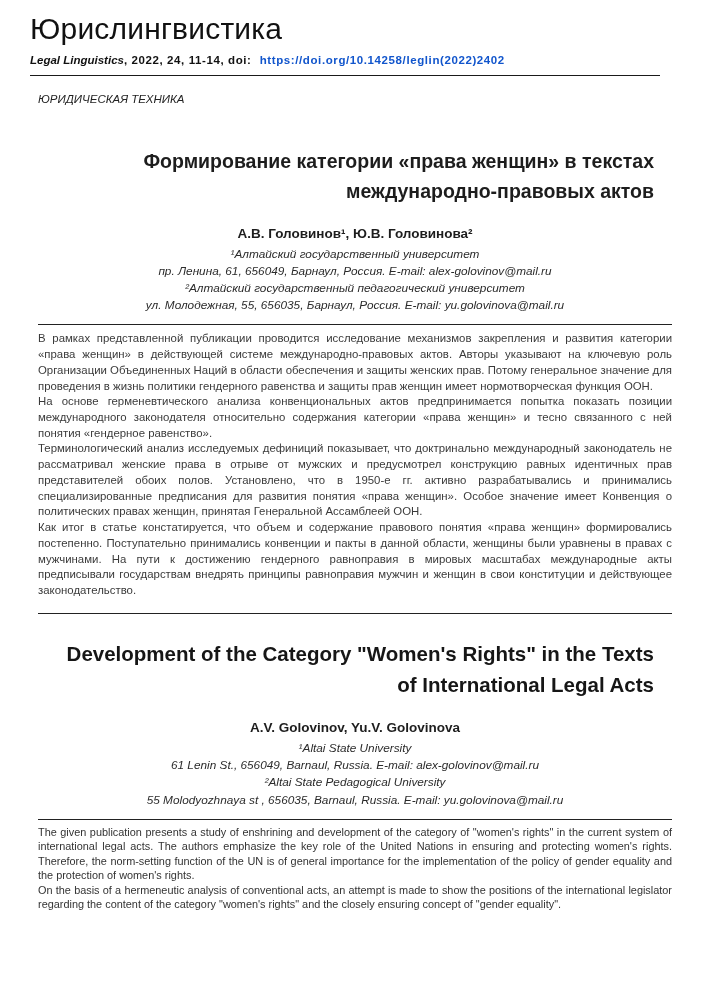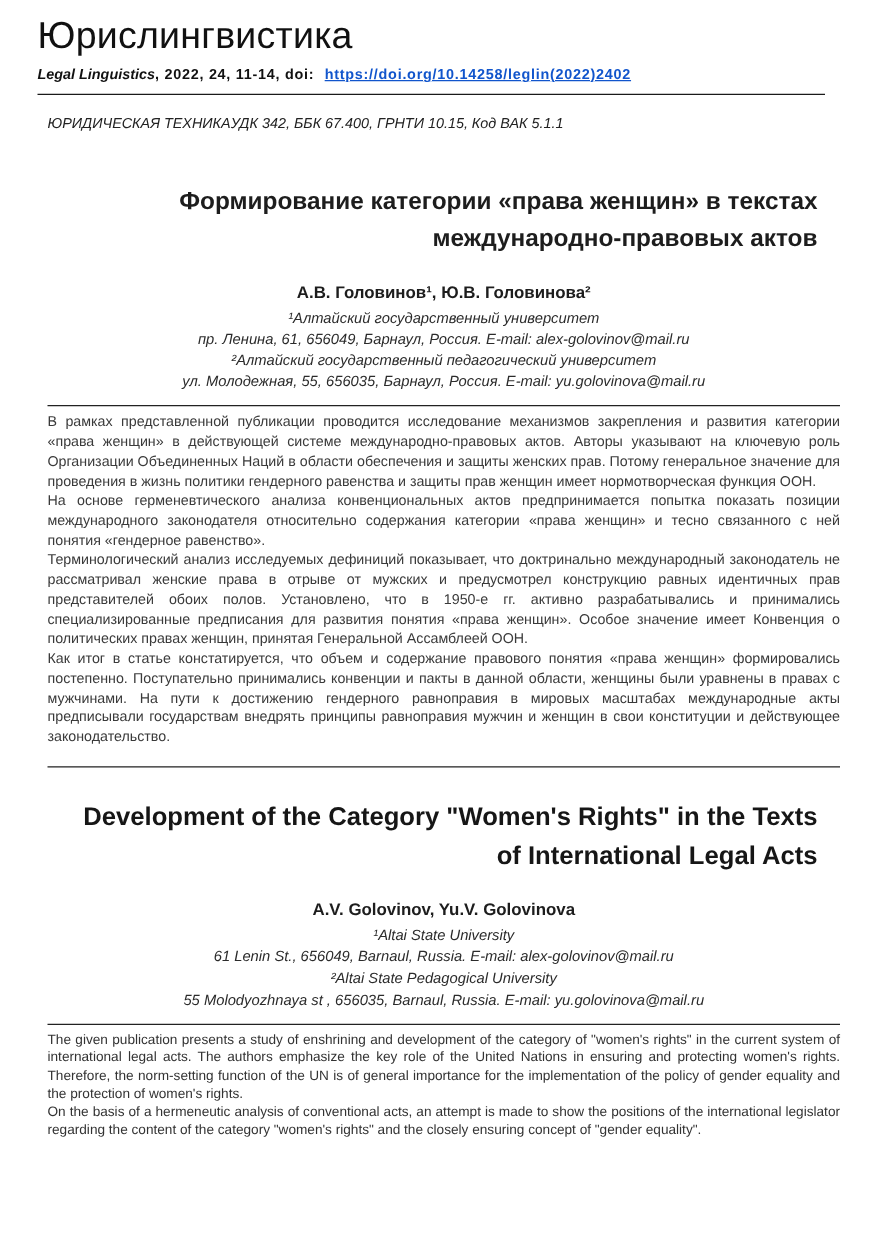--- a/index.html
+++ b/index.html
@@ -27,21 +27,20 @@
     margin-top: 7px;
     font-size: 11.5px;
     font-weight: 700;
     color: #111111;
     white-space: nowrap;
   }
   .citation-journal { font-style: italic; letter-spacing: 0; }
   .citation-meta { letter-spacing: 0.6px; }
   .doi-link {
     color: #1155cc;
-    text-decoration: underline;
     letter-spacing: 0.6px;
     margin-left: 5px;
     cursor: pointer;
   }
   .header-rule {
     border: none;
     border-top: 1.6px solid #1a1a1a;
     margin: 9px 0 0 0;
     width: 630px;
   }
@@ -115,21 +114,20 @@
 
     <div class="citation-line">
       <span class="citation-journal">Legal Linguistics</span><span class="citation-meta">, 2022, 24, 11-14, doi:</span>
       <a class="doi-link">https://doi.org/10.14258/leglin(2022)2402</a>
     </div>
 
     <hr class="header-rule">
 
     <div class="rubric-row">
       <span>ЮРИДИЧЕСКАЯ ТЕХНИКА</span>
-      <span>УДК 342, ББК 67.400, ГРНТИ 10.15, Код ВАК 5.1.1</span>
     </div>
   </div>
 
   <div class="content">
 
     <h1 class="article-title ru">Формирование категории «права женщин» в текстах международно-правовых актов</h1>
 
     <div class="authors-line">А.В. Головинов¹, Ю.В. Головинова²</div>
 
     <div class="affiliations">

